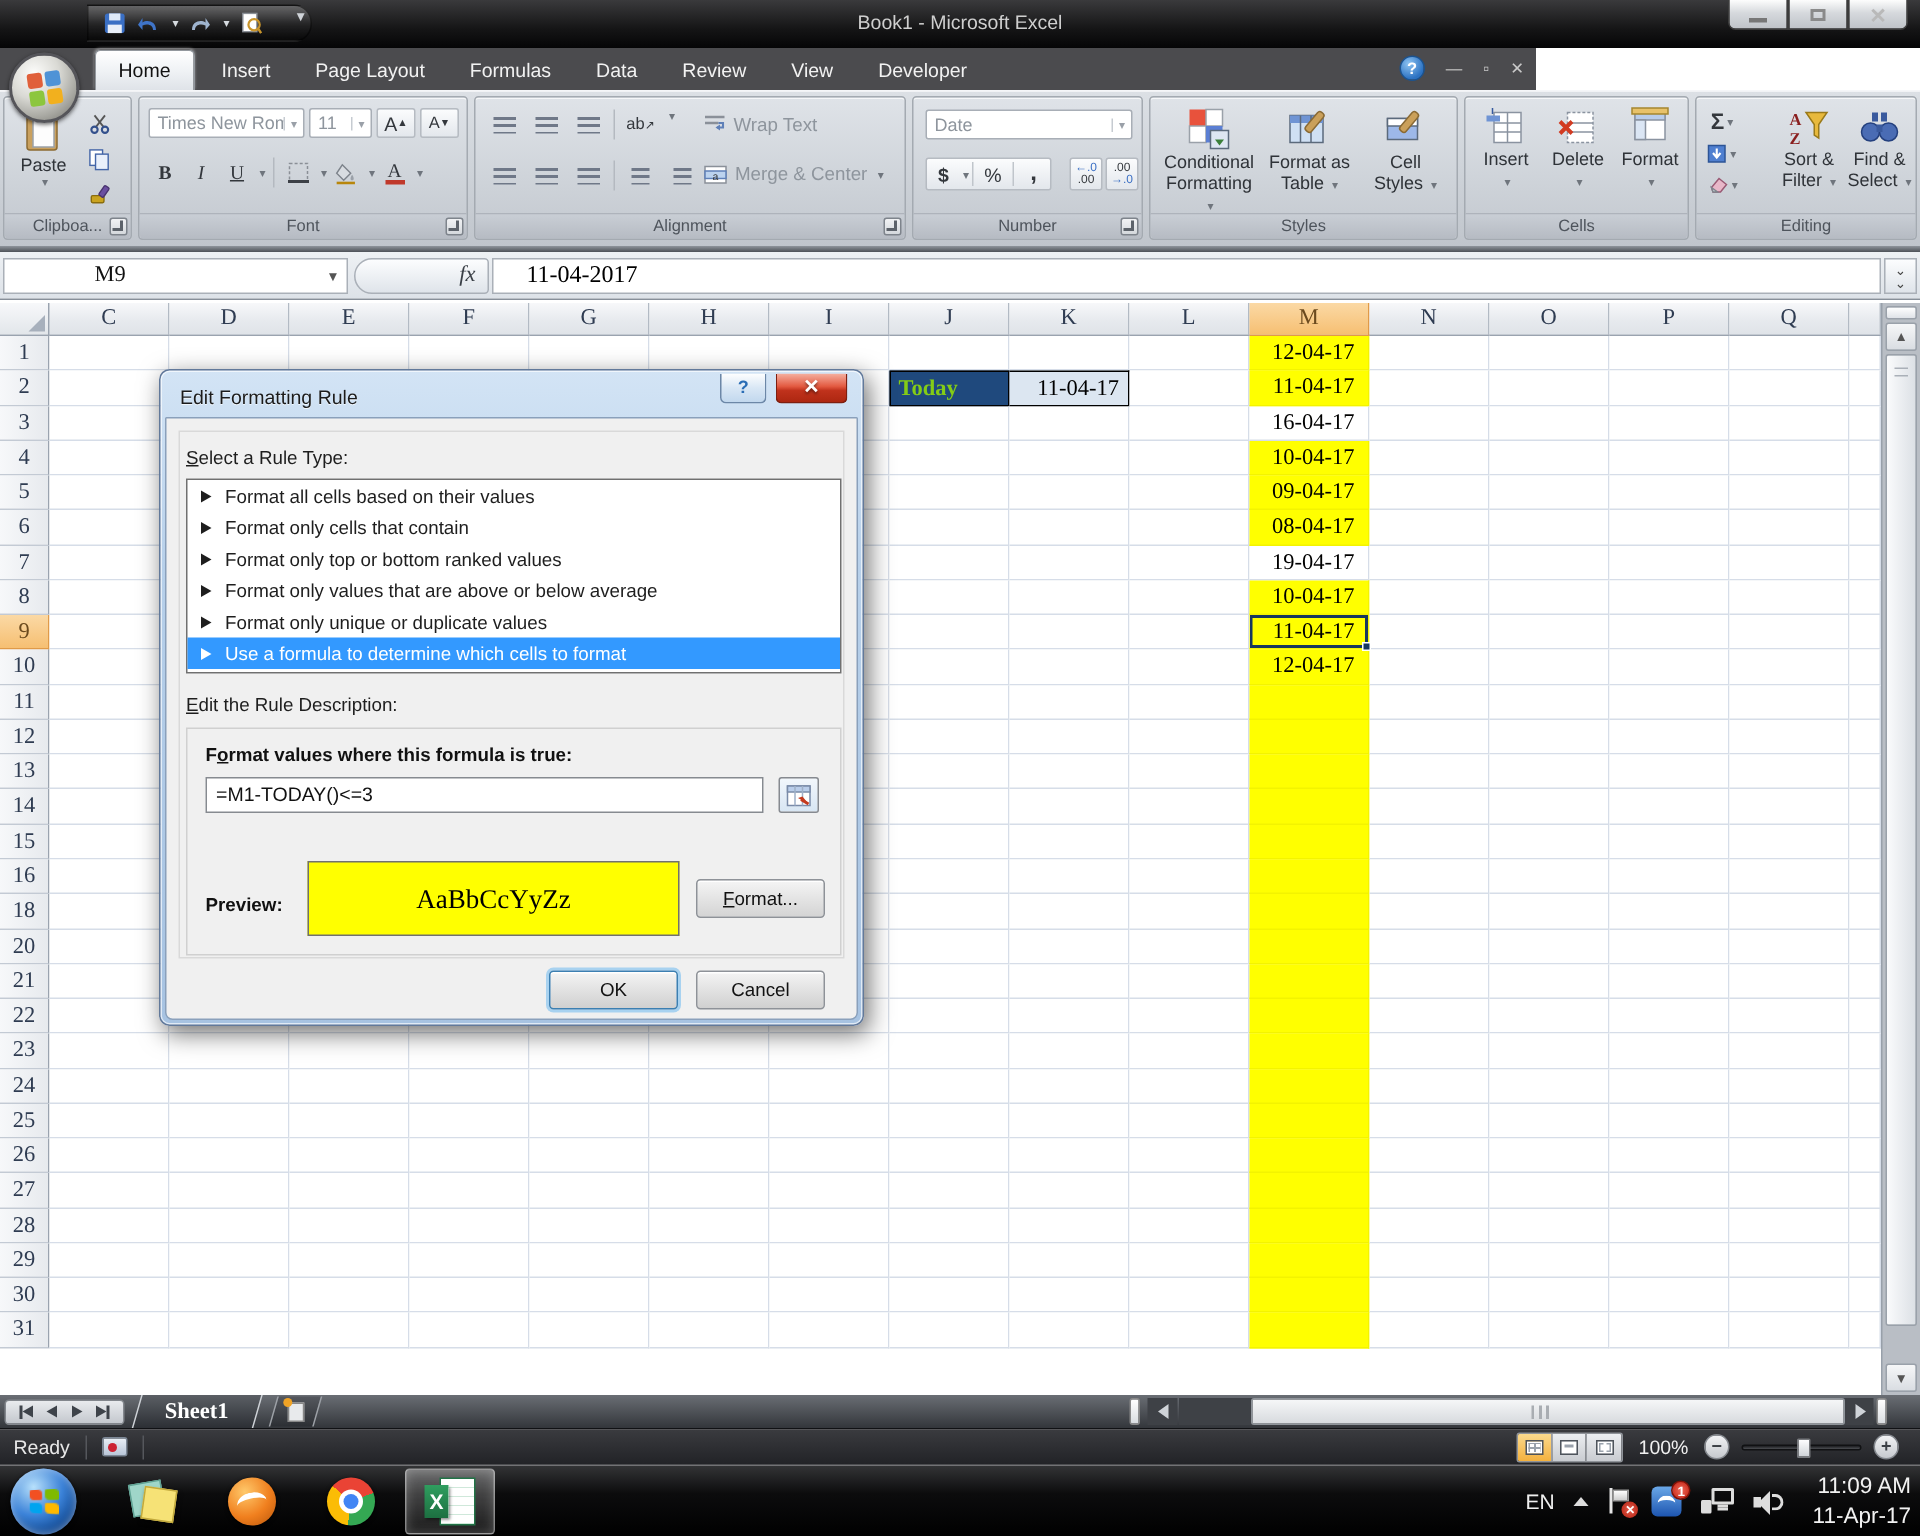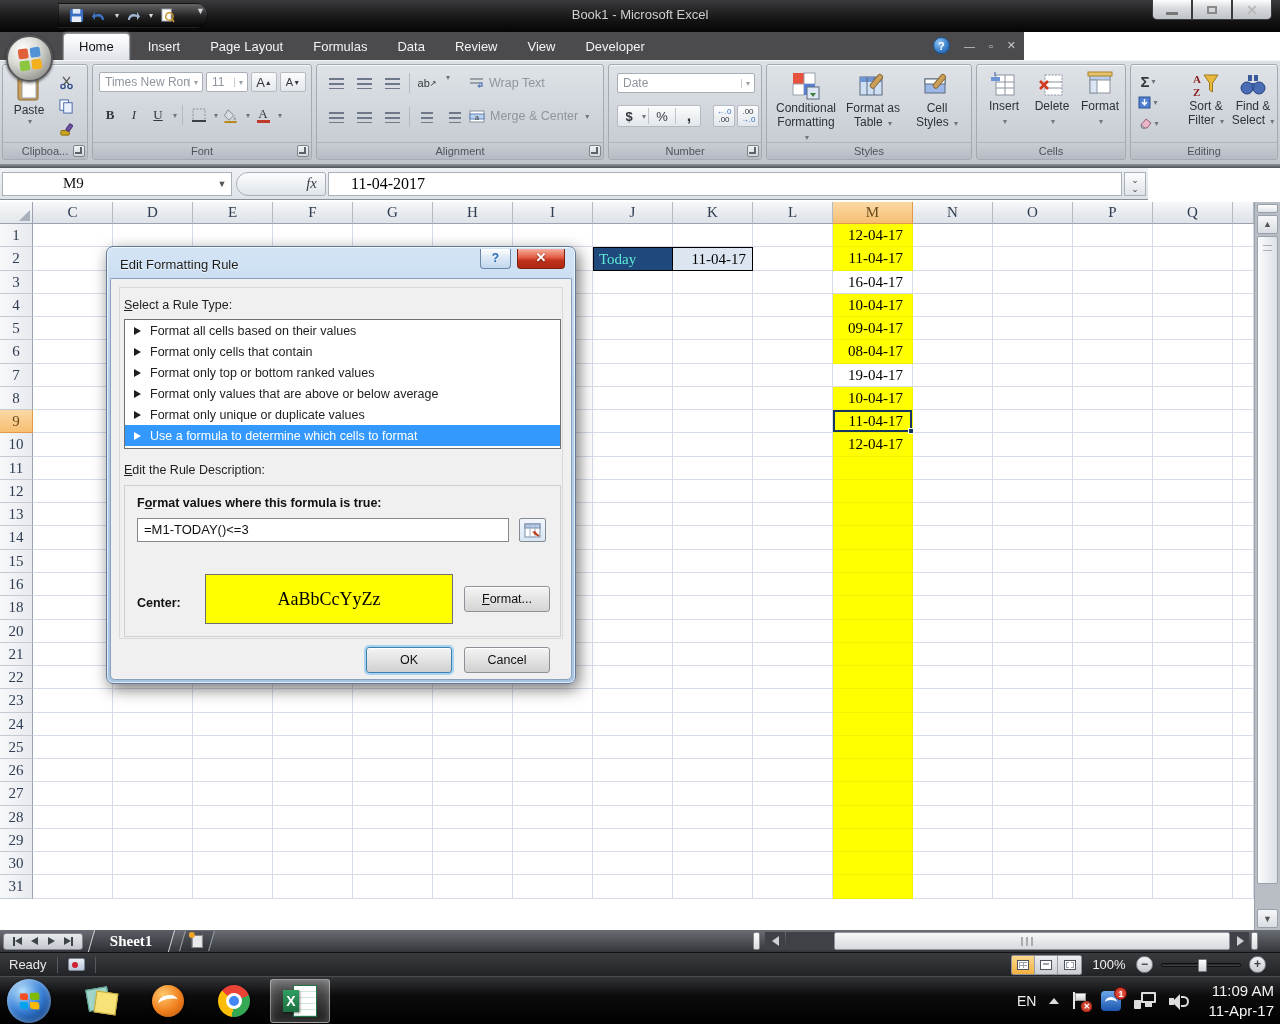--- a/index.html
+++ b/index.html
@@ -59,21 +59,21 @@
 .dis{color:#8e959d;}
 .combo{background:#fff;border:1px solid #a8aeb6;border-radius:2px;height:20px;display:flex;align-items:center;
   font-size:12px;color:#8e959d;padding-left:5px;overflow:hidden;white-space:nowrap;}
 .combo .dd{margin-left:auto;flex:none;width:13px;text-align:center;color:#9aa0a8;font-size:8px;border-left:1px solid #c6cbd1;}
 .ddv{color:#6f757d;font-size:8px;margin-left:2px;}
 .biglbl{font-size:12px;color:#2f3338;text-align:center;line-height:14px;}
 .mini{height:20px;min-width:22px;display:flex;align-items:center;justify-content:center;font-size:13px;color:#33373c;}
 .lines{width:15px;height:11px;background:repeating-linear-gradient(to bottom,#6f7888 0 2px,transparent 2px 5px);}
 
 
-.fbar{position:absolute;left:0;top:168px;width:1148px;height:32px;background:linear-gradient(#eef1f4,#dde2e8);
+.fbar{position:absolute;left:0;top:168px;width:1280px;height:32px;background:linear-gradient(#eef1f4,#dde2e8);
   border-bottom:1px solid #878f99;display:flex;align-items:center;}
 .namebox{margin-left:2px;width:230px;height:24px;background:#fff;border:1px solid #aab0b8;display:flex;align-items:center;
   font-family:"Liberation Serif",serif;font-size:15px;color:#111;padding-left:60px;}
 .namebox .dd{margin-left:auto;width:18px;color:#555;font-size:9px;text-align:center;}
 .fxpill{width:90px;height:24px;margin-left:4px;border:1px solid #aab0b8;border-radius:12px 3px 3px 12px;
   background:linear-gradient(#fcfdfe,#dfe4ea);display:flex;align-items:center;justify-content:flex-end;padding-right:8px;
   font-family:"Liberation Serif",serif;font-style:italic;font-size:15px;color:#3a3f46;}
 .finput{flex:1;height:24px;margin-left:2px;background:#fff;border:1px solid #aab0b8;display:flex;align-items:center;
   font-family:"Liberation Serif",serif;font-size:16px;color:#000;padding-left:22px;}
 .fchev{width:22px;height:24px;margin:0 2px;background:linear-gradient(#fcfdfe,#dfe4ea);border:1px solid #aab0b8;
@@ -92,21 +92,21 @@
 .c-hdr.stub{width:21px;}
 .g-row{display:flex;height:23.27px;}
 .r-hdr{width:33px;flex:none;background:linear-gradient(90deg,#f7f8fa,#e7eaee);
   border-right:1px solid #9aa3af;border-bottom:1px solid #c3cad4;color:#2f3c52;
   font-family:"Liberation Serif",serif;font-size:15px;text-align:center;line-height:22px;}
 .cell{width:80px;flex:none;border-right:1px solid #d6dde8;border-bottom:1px solid #d6dde8;
   font-family:"Liberation Serif",serif;font-size:15px;color:#000;line-height:22px;position:relative;background:#fff;}
 .cell.stub{width:21px;}
 .cell.m-y{background:#FFFF00;border-color:#f3f300;}
 .cell.date{text-align:right;padding-right:9px;}
-.cell.today-l{background:#1F497D;color:#5eead4;padding-left:5px;border:1px solid #000;}
+.cell.today-l{background:#1F497D;color:#84cc16;padding-left:5px;border:1px solid #000;font-weight:bold;}
 .cell.today-v{background:#DCE6F1;text-align:right;padding-right:6px;border-top:1px solid #000;border-right:1px solid #000;border-bottom:1px solid #000;}
 .cell.selcell{box-shadow:inset 0 0 0 2px #17375E;}
 .fillhandle{position:absolute;right:-2px;bottom:-2px;width:6px;height:6px;background:#17375E;border:1px solid #fff;z-index:3;}
 
 
 .vscroll{position:absolute;right:0;top:202px;width:26px;height:728px;background:#b9bec5;border-left:1px solid #98a0aa;}
 .vs-split{position:absolute;left:2px;top:2px;right:2px;height:9px;background:linear-gradient(#fff,#dfe3e8);border:1px solid #9aa1aa;border-radius:2px;}
 .vs-up{position:absolute;left:2px;top:13px;right:2px;height:19px;background:linear-gradient(#f6f7f8,#d9dde2);border:1px solid #9aa1aa;border-radius:2px;color:#555;font-size:9px;text-align:center;line-height:17px;}
 .vs-thumb{position:absolute;left:2px;top:34px;right:2px;height:648px;background:linear-gradient(90deg,#fafbfc,#dcе0e5);
   background:linear-gradient(90deg,#fafbfc,#dce0e5);border:1px solid #9aa1aa;border-radius:2px;}
@@ -430,21 +430,21 @@
             <span class="lines"></span>
           </span>
         <span style="width:1px;height:20px;background:#b4b9c0;"></span>
         <span class="mini">
             <span class="lines" style="width:12px;"></span>
           </span>
         <span class="mini">
             <span class="lines" style="width:12px;"></span>
           </span>
       </div>
-      <div style="position:absolute;left:152px;top:11px;display:flex;align-items:center;gap:5px;">
+      <div style="position:absolute;left:152px;top:11px;display:flex;gap:5px;">
         <svg class="svgi" width="15" height="12" viewBox="0 0 15 12">
             <line x1="1" y1="2" x2="14" y2="2" stroke="#8a9099" stroke-width="1.6"></line>
             <line x1="1" y1="6" x2="10" y2="6" stroke="#8a9099" stroke-width="1.6"></line>
             <path d="M10 6 h3 v3 h-4" fill="none" stroke="#5f80b8" stroke-width="1.4"></path>
             <path d="M11 11 l-3-2 3-2z" fill="#5f80b8"></path>
           </svg>
         <span class="dis" style="font-size:12.5px;">Wrap Text</span>
       </div>
       <div style="position:absolute;left:152px;top:44px;display:flex;align-items:center;gap:5px;">
         <svg class="svgi" width="16" height="13" viewBox="0 0 16 13">
@@ -1231,21 +1231,21 @@
         <div class="rangebtn">
           <svg class="svgi" width="17" height="15" viewBox="0 0 17 15">
             <rect x="1" y="1" width="15" height="13" fill="#fff" stroke="#7a8ba8"></rect>
             <rect x="1" y="1" width="15" height="4" fill="#b9cdea" stroke="#7a8ba8"></rect>
             <line x1="6" y1="1" x2="6" y2="14" stroke="#9fb0c8"></line>
               <line x1="11" y1="1" x2="11" y2="14" stroke="#9fb0c8"></line>
             <path d="M15 13 L8 9 L11 8 Z" fill="#c43a1e"></path>
               <line x1="15" y1="13" x2="10" y2="10" stroke="#c43a1e" stroke-width="2"></line>
           </svg>
         </div>
-        <div class="previewlbl">Center:</div>
+        <div class="previewlbl">Preview:</div>
         <div class="previewbox">AaBbCcYyZz</div>
         <div class="fmtbtn"><u>F</u><span>ormat...</span></div>
       </div>
       <div class="okbtn">OK</div>
       <div class="cancelbtn">Cancel</div>
     </div>
   </div>
 
   <div class="sheetbar">
     <div class="tabnav">

